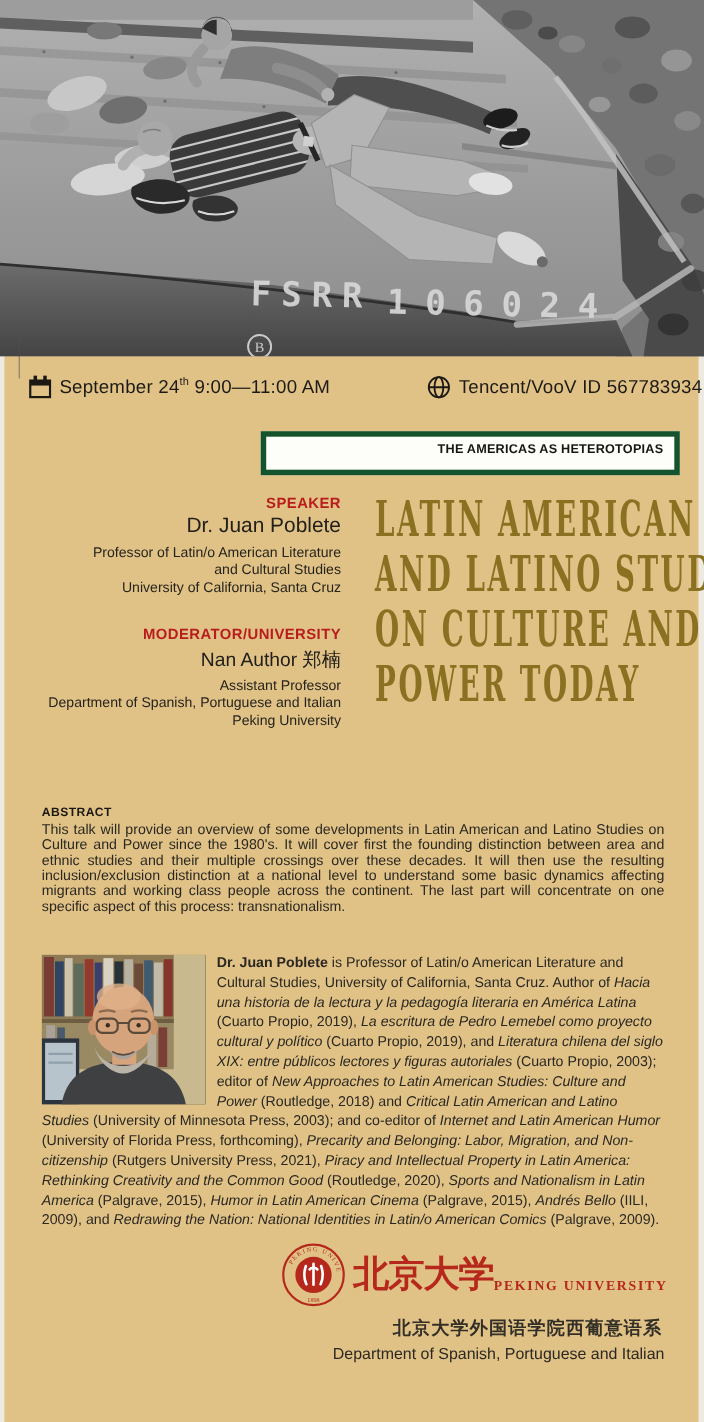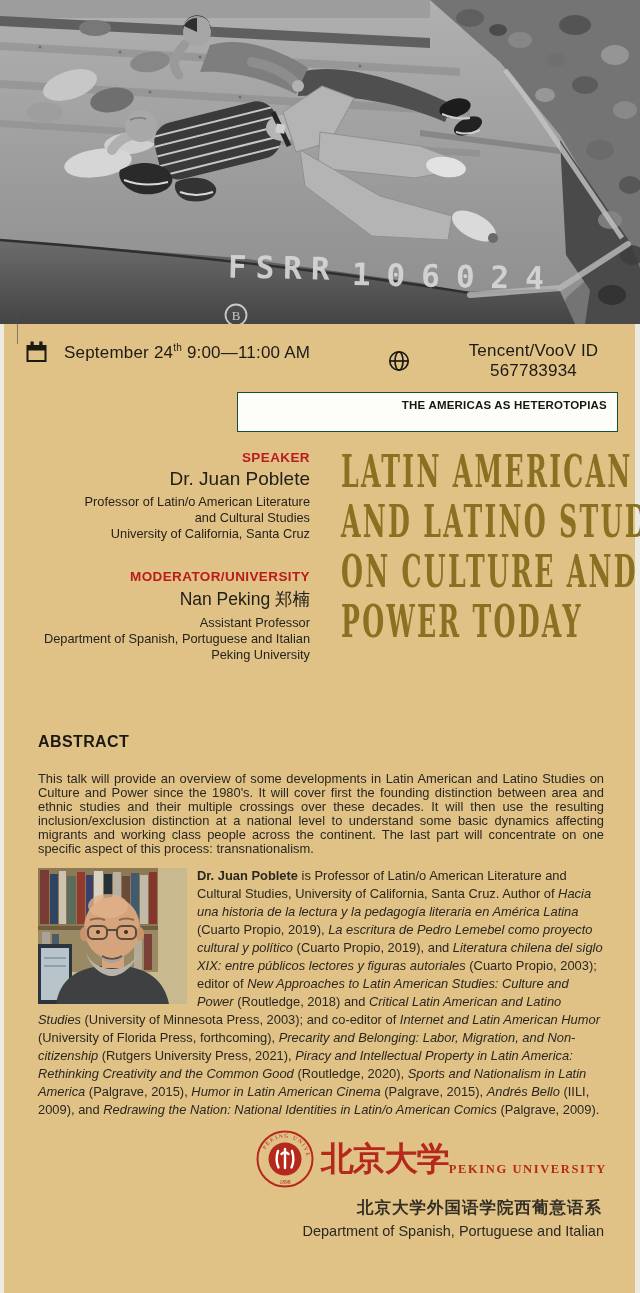--- a/index.html
+++ b/index.html
@@ -5,45 +5,45 @@
   html,body{margin:0;padding:0;background:#f0ece3;}
   *{box-sizing:border-box;}
   .poster{position:relative;width:640px;height:1293px;margin:0 auto;background:#e0c287;overflow:hidden;
           font-family:"Liberation Sans",sans-serif;color:#26231e;}
   .edge-strip{position:absolute;top:0;bottom:0;width:5px;background:#edeae2;z-index:1;}
   .edge-strip.left{left:0;width:4px;}
   .edge-strip.right{right:0;}
   .hero{position:absolute;top:0;left:0;width:640px;height:324px;z-index:2;display:block;}
   .tick-line{position:absolute;left:17px;top:300px;width:1px;height:44px;background:#55504a;opacity:.65;z-index:3;}
 
-  .info-item{position:absolute;display:flex;align-items:center;gap:17px;z-index:3;
+  .info-item{position:absolute;display:flex;align-items:center;gap:7px;z-index:3;
              font-size:17px;letter-spacing:.2px;color:#1d1a15;}
   .info-item svg{flex:0 0 auto;display:block;}
   .info-date{left:26px;top:341px;}
   .info-platform{left:388px;top:341px;text-align:center;}
   sup{font-size:10px;}
 
   .banner{position:absolute;left:237px;top:392px;width:381px;height:40px;background:#fdfdfa;
-          border:1px solid #14532d;text-align:right;padding:5px 10px 0 6px;z-index:3;}
+          border:5px solid #14532d;text-align:right;padding:5px 10px 0 6px;z-index:3;}
   .banner-title{font-size:11.5px;font-weight:bold;color:#161613;letter-spacing:.2px;line-height:14px;}
   .banner-subtitle{font-size:11.8px;color:#36332d;line-height:14px;}
 
   .speaker-col{position:absolute;left:0;top:450px;width:310px;text-align:right;z-index:3;}
   .role-heading{font-size:13.5px;font-weight:bold;letter-spacing:.4px;color:#b91c1c;}
   .person-name{font-size:19px;color:#23201a;margin-top:3px;margin-bottom:4px;}
   .person-name.small{font-size:17.5px;}
   .aff-line{font-size:12.8px;line-height:16px;color:#26231c;}
   .block-gap{height:27px;}
 
   .title-block{position:absolute;left:341px;top:447px;z-index:3;}
   .title-line{font-family:"DejaVu Serif",serif;font-weight:bold;font-size:45px;line-height:50px;height:50px;
               letter-spacing:4px;color:#8a7122;transform:scaleX(.56);transform-origin:0 50%;white-space:nowrap;}
 
   .abstract{position:absolute;left:38px;top:733px;width:566px;z-index:3;}
-  .section-heading{font-size:16px;font-weight:bold;letter-spacing:.4px;color:#1c1914;margin-bottom:21px;}
+  .section-heading{font-size:11px;font-weight:bold;letter-spacing:.4px;color:#1c1914;margin-bottom:2px;}
   .body-text{font-size:12.9px;line-height:13.9px;text-align:justify;color:#2a2721;}
 
   .bio{position:absolute;left:38px;top:866px;width:566px;z-index:3;}
   .portrait{float:left;width:149px;height:136px;margin:2px 10px 3px 0;display:block;}
 
   .footer{position:absolute;right:33px;top:1130px;width:360px;text-align:right;z-index:3;}
   .logo-row{display:flex;justify-content:flex-end;align-items:center;gap:7px;}
   .wordmark{display:flex;align-items:flex-end;}
   .wordmark-zh{font-family:"Liberation Serif",serif;font-weight:bold;font-size:33px;line-height:36px;
                color:#b6281b;letter-spacing:-1px;}
@@ -218,21 +218,21 @@
   </div>
 
   <div class="speaker-col">
     <div class="role-heading">SPEAKER</div>
     <div class="person-name">Dr. Juan Poblete</div>
     <div class="aff-line">Professor of Latin/o American Literature</div>
     <div class="aff-line">and Cultural Studies</div>
     <div class="aff-line">University of California, Santa Cruz</div>
     <div class="block-gap"></div>
     <div class="role-heading">MODERATOR/UNIVERSITY</div>
-    <div class="person-name small">Nan Peking 郑楠</div>
+    <div class="person-name small">Nan Author 郑楠</div>
     <div class="aff-line">Assistant Professor</div>
     <div class="aff-line">Department of Spanish, Portuguese and Italian</div>
     <div class="aff-line">Peking University</div>
   </div>
 
   <div class="title-block">
     <div class="title-line">LATIN AMERICAN</div>
     <div class="title-line">AND LATINO STUDIES</div>
     <div class="title-line">ON CULTURE AND</div>
     <div class="title-line">POWER TODAY</div>

